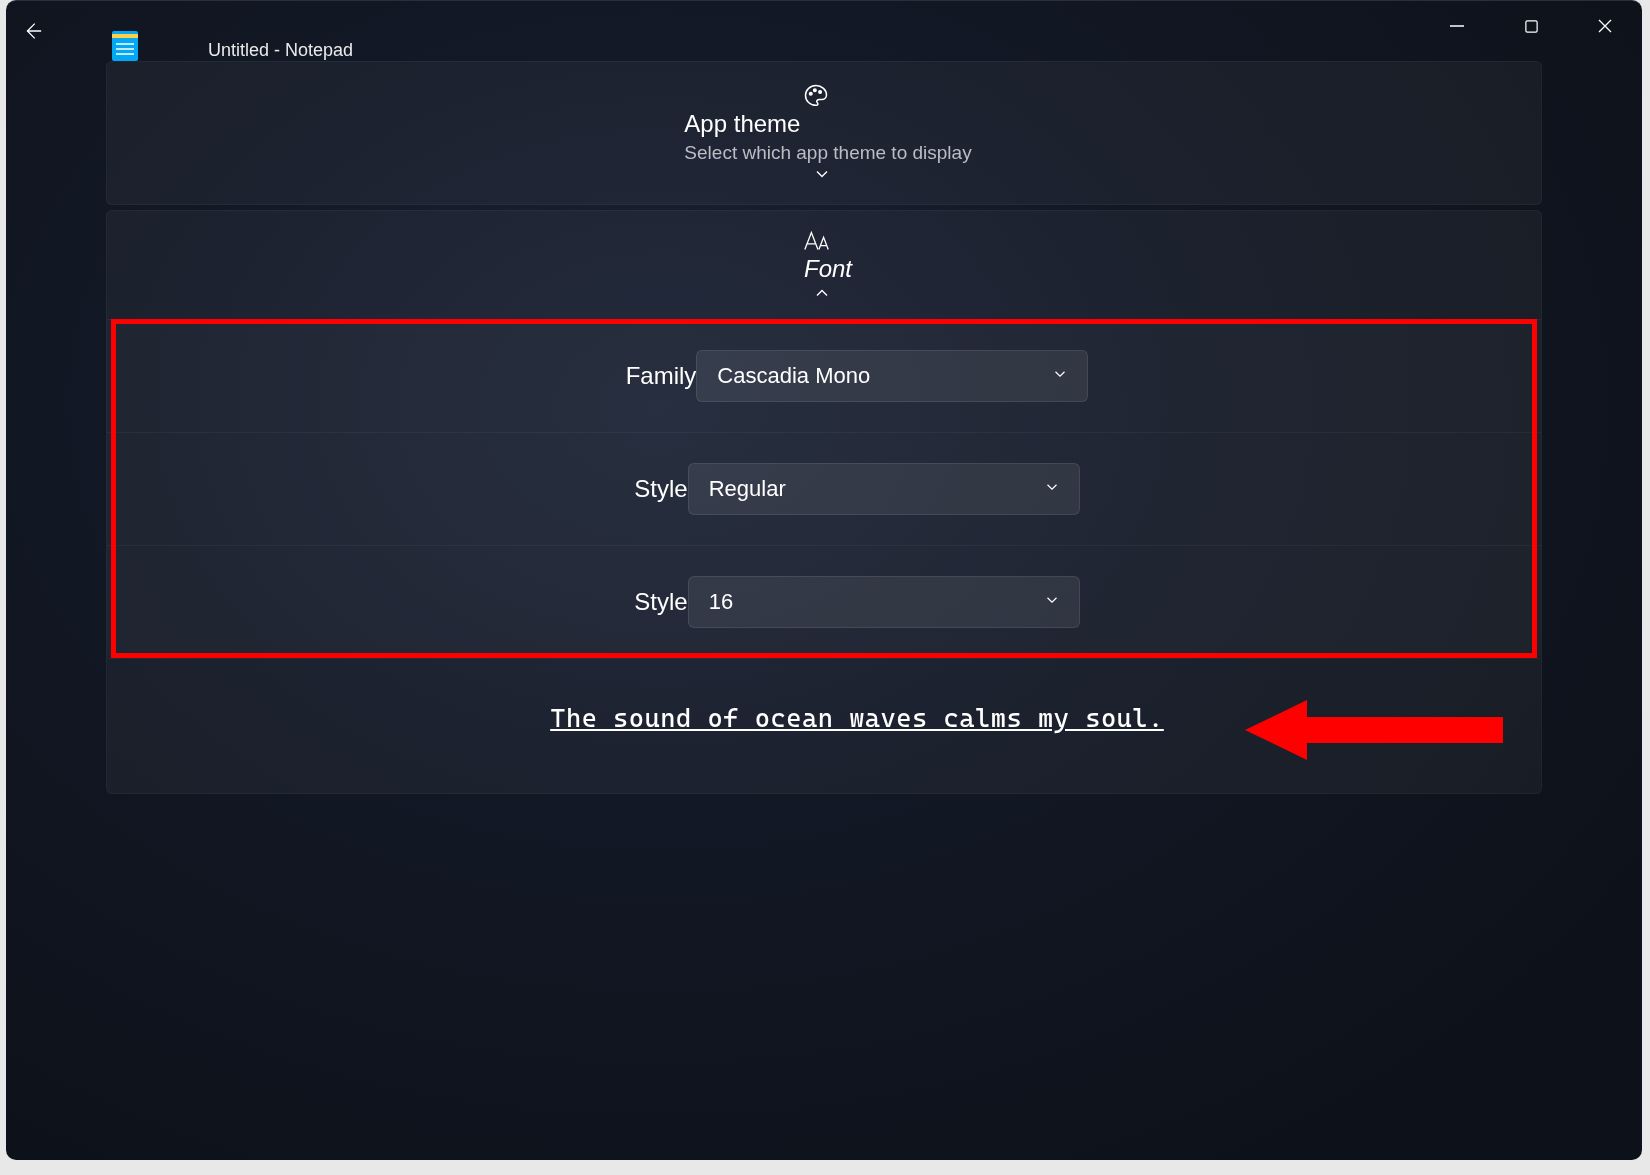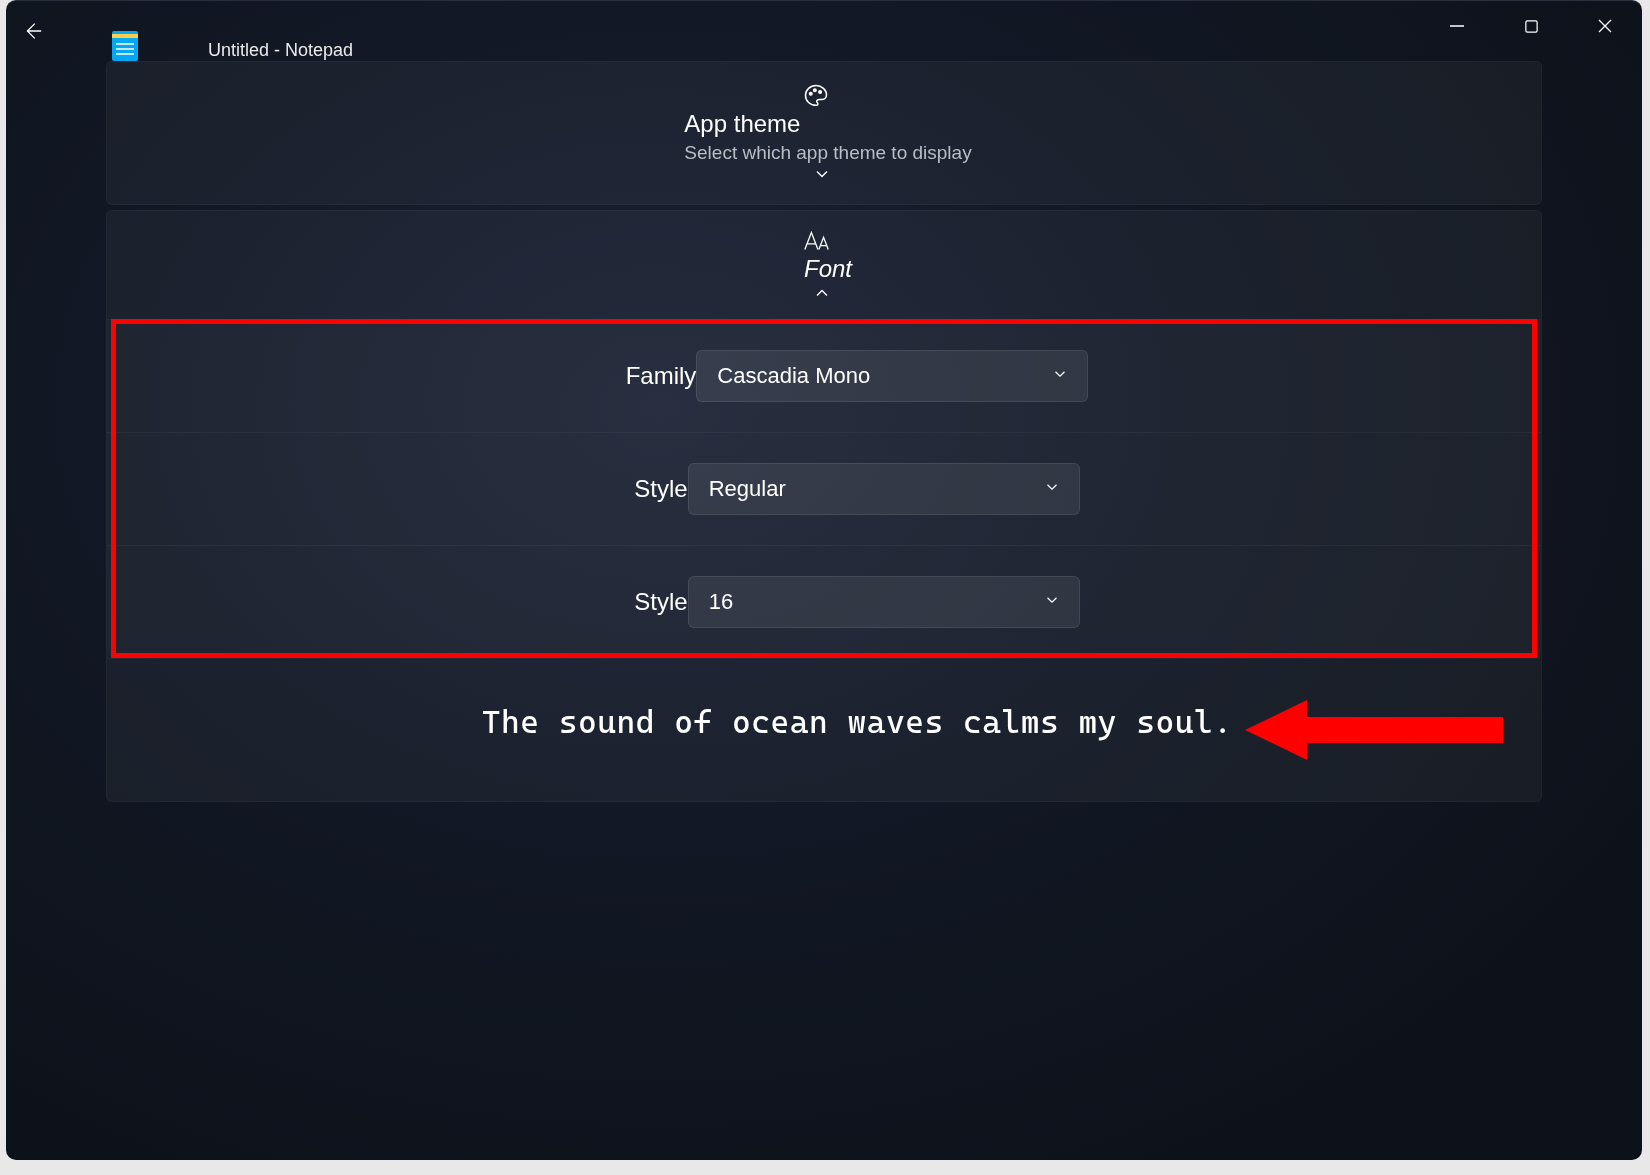--- a/index.html
+++ b/index.html
@@ -179,24 +179,25 @@
     color: #ffffff;
   }
   .preview-row {
     padding: 44px 28px 60px 94px;
     border-top: 1px solid rgba(255,255,255,0.045);
     position: relative;
     text-align: center;
   }
   .preview-text {
     font-family: "Cascadia Mono", Consolas, monospace;
-    font-size: 32px;
+    font-size: 26px;
     color: #ffffff;
     letter-spacing: 0.5px;
     display: inline-block;
+    text-decoration: underline;
   }
   
   .red-arrow {
     position: absolute;
     right: 36px;
     top: 36px;
     width: 260px;
     height: 70px;
     z-index: 6;
   }

